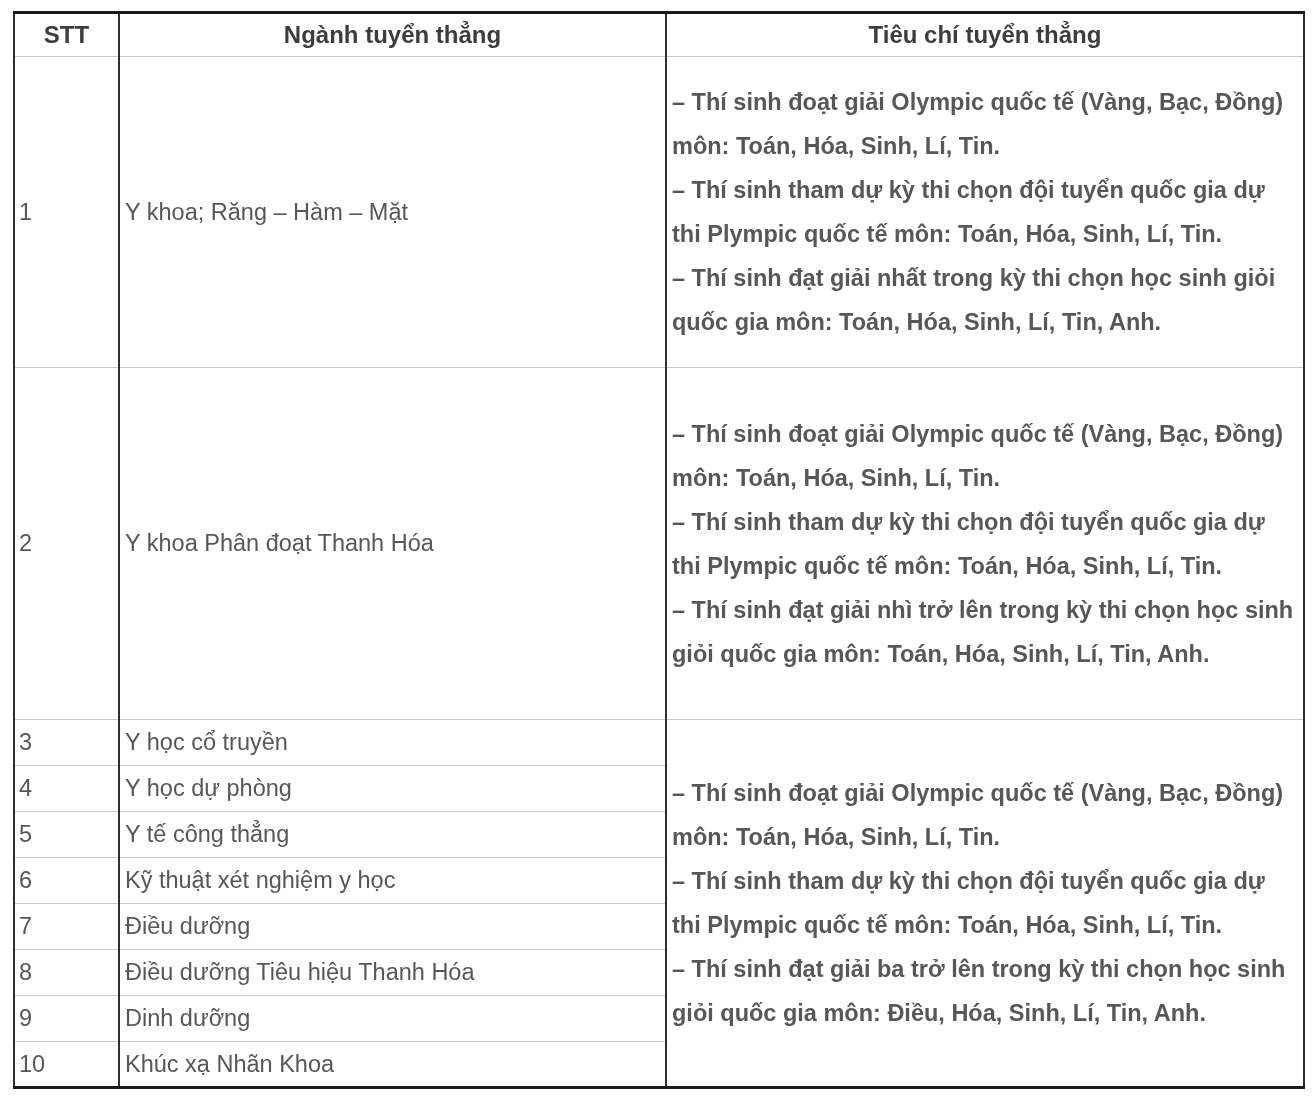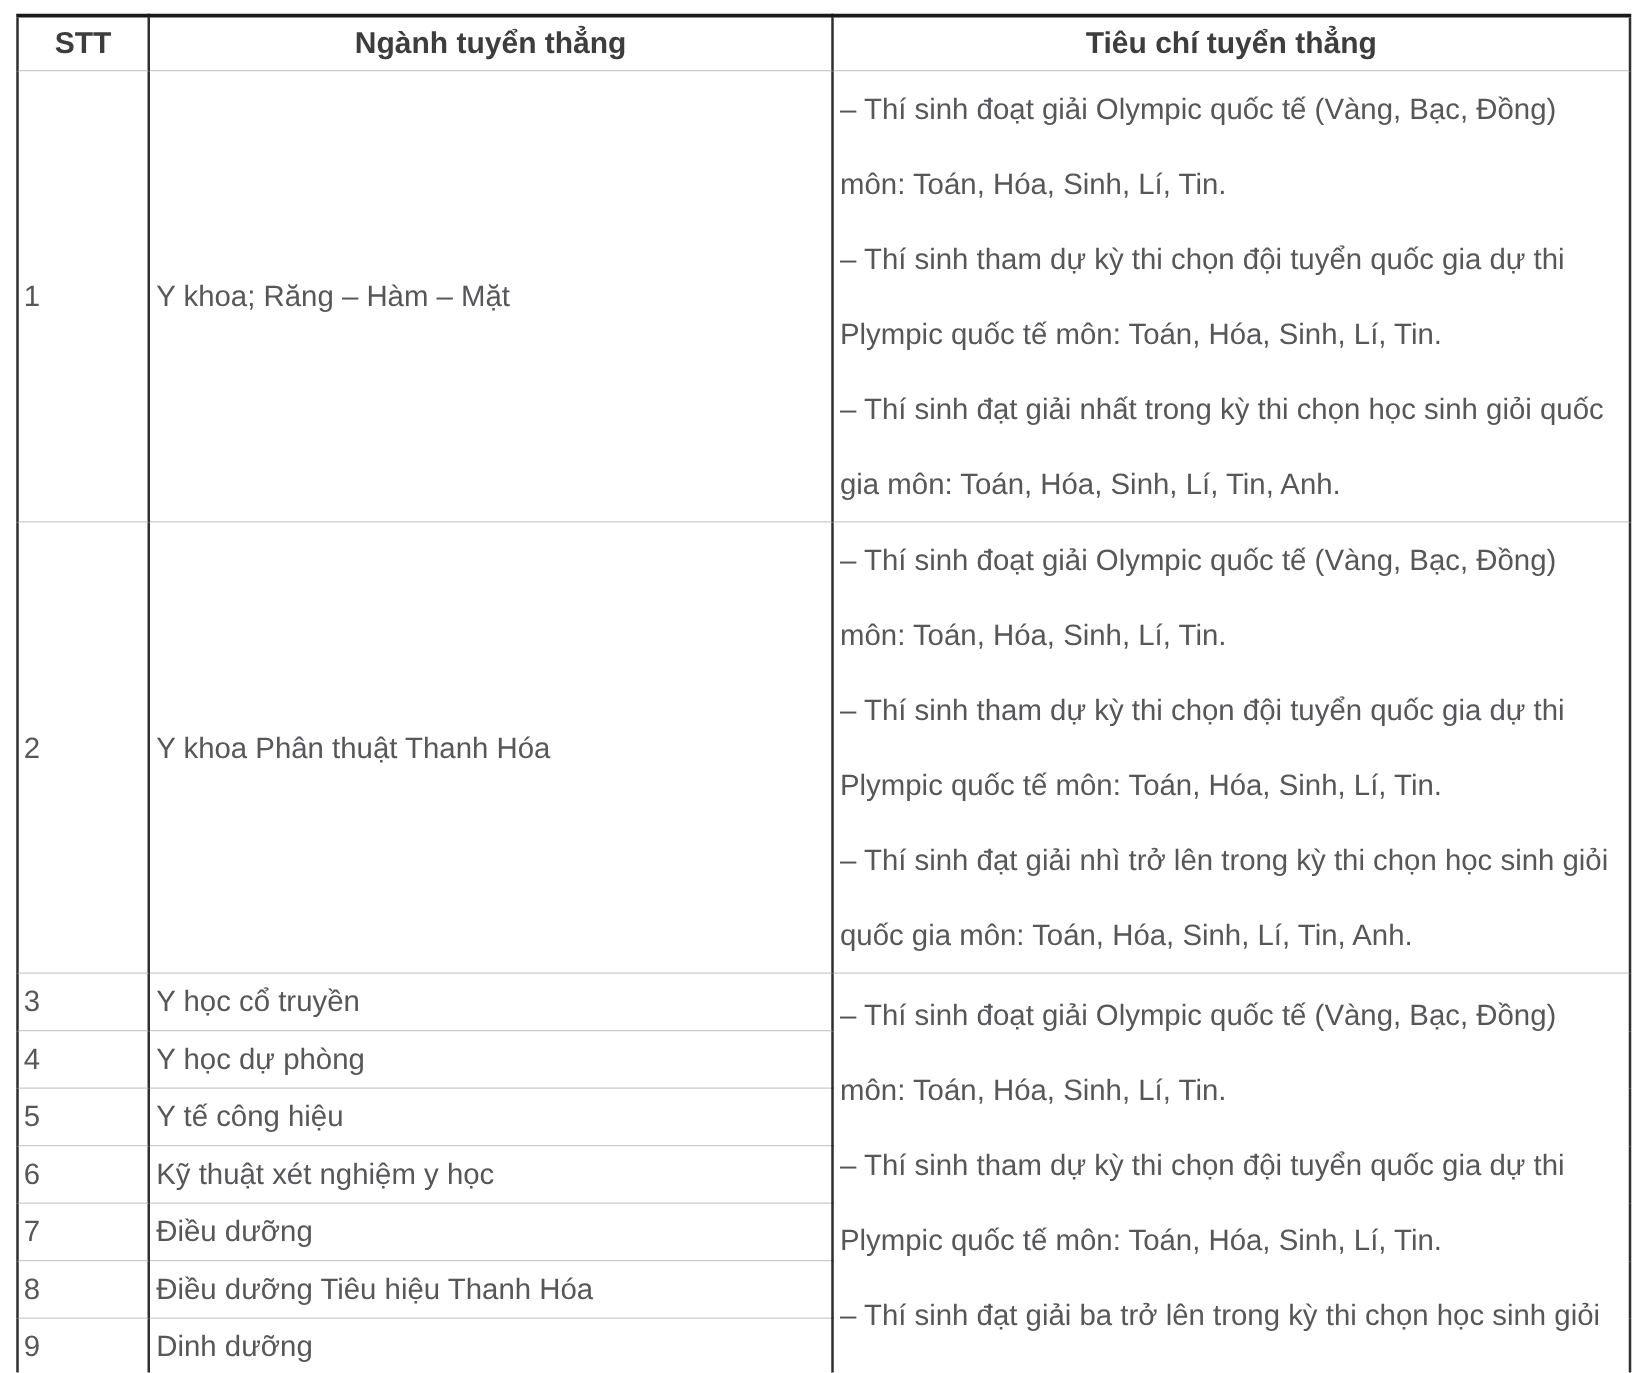--- a/index.html
+++ b/index.html
@@ -49,22 +49,23 @@
     font-size: 23.5px;
     text-align: left;
   }
   tr.row-tall-1 { height: 311px; }
   tr.row-tall-2 { height: 352px; }
   tr.row-small  { height: 46px; }
   td.stt   { padding-left: 4px; }
   td.major { padding-left: 5px; padding-right: 16px; }
   td.crit  {
     padding: 0 6px 0 5px;
-    line-height: 60px;
+    line-height: 44px;
     vertical-align: middle;
+    font-weight: bold;
   }
   .bullet { margin: 0; }
 </style>
 </head>
 <body>
 
 <div class="page">
   <table class="adm">
     <colgroup>
       <col class="c1">
@@ -85,21 +86,21 @@
         <td class="major">Y khoa; Răng – Hàm – Mặt</td>
         <td class="crit">
           <div class="bullet">– Thí sinh đoạt giải Olympic quốc tế (Vàng, Bạc, Đồng) môn: Toán, Hóa, Sinh, Lí, Tin.</div>
           <div class="bullet">– Thí sinh tham dự kỳ thi chọn đội tuyển quốc gia dự thi Plympic quốc tế môn: Toán, Hóa, Sinh, Lí, Tin.</div>
           <div class="bullet">– Thí sinh đạt giải nhất trong kỳ thi chọn học sinh giỏi quốc gia môn: Toán, Hóa, Sinh, Lí, Tin, Anh.</div>
         </td>
       </tr>
 
       <tr class="row-tall-2">
         <td class="stt">2</td>
-        <td class="major">Y khoa Phân thuật Thanh Hóa</td>
+        <td class="major">Y khoa Phân đoạt Thanh Hóa</td>
         <td class="crit">
           <div class="bullet">– Thí sinh đoạt giải Olympic quốc tế (Vàng, Bạc, Đồng) môn: Toán, Hóa, Sinh, Lí, Tin.</div>
           <div class="bullet">– Thí sinh tham dự kỳ thi chọn đội tuyển quốc gia dự thi Plympic quốc tế môn: Toán, Hóa, Sinh, Lí, Tin.</div>
           <div class="bullet">– Thí sinh đạt giải nhì trở lên trong kỳ thi chọn học sinh giỏi quốc gia môn: Toán, Hóa, Sinh, Lí, Tin, Anh.</div>
         </td>
       </tr>
 
       <tr class="row-small">
         <td class="stt">3</td>
         <td class="major">Y học cổ truyền</td>
@@ -108,21 +109,21 @@
           <div class="bullet">– Thí sinh tham dự kỳ thi chọn đội tuyển quốc gia dự thi Plympic quốc tế môn: Toán, Hóa, Sinh, Lí, Tin.</div>
           <div class="bullet">– Thí sinh đạt giải ba trở lên trong kỳ thi chọn học sinh giỏi quốc gia môn: Điều, Hóa, Sinh, Lí, Tin, Anh.</div>
         </td>
       </tr>
       <tr class="row-small">
         <td class="stt">4</td>
         <td class="major">Y học dự phòng</td>
       </tr>
       <tr class="row-small">
         <td class="stt">5</td>
-        <td class="major">Y tế công hiệu</td>
+        <td class="major">Y tế công thẳng</td>
       </tr>
       <tr class="row-small">
         <td class="stt">6</td>
         <td class="major">Kỹ thuật xét nghiệm y học</td>
       </tr>
       <tr class="row-small">
         <td class="stt">7</td>
         <td class="major">Điều dưỡng</td>
       </tr>
       <tr class="row-small">

